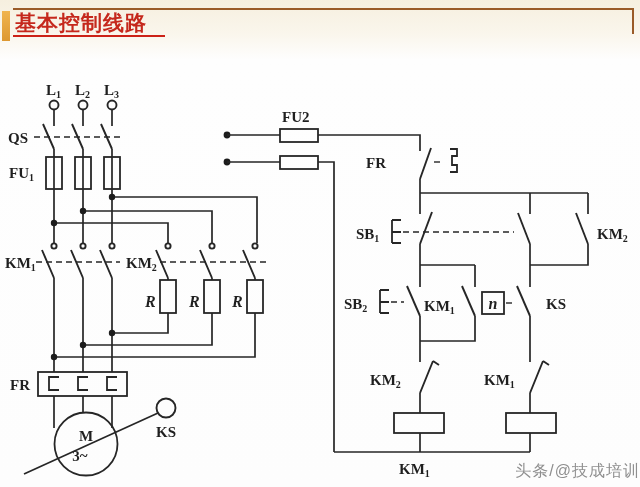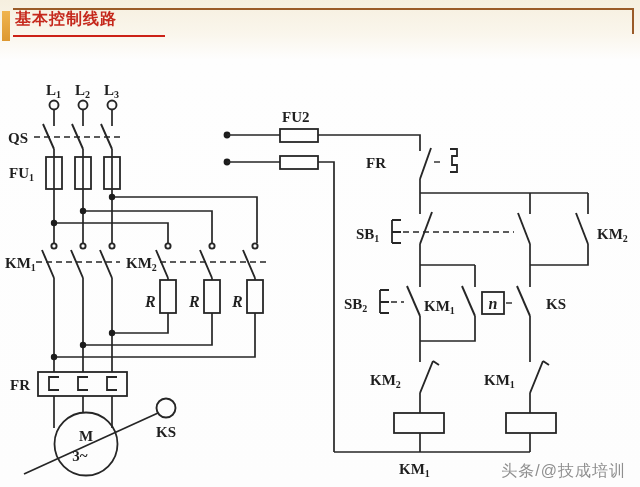--- a/index.html
+++ b/index.html
@@ -3,37 +3,37 @@
 <meta charset="utf-8">
 <style>
   html,body{margin:0;padding:0;}
   body{width:640px;height:487px;position:relative;overflow:hidden;
        background:#ffffff;font-family:"Liberation Serif","DejaVu Serif",serif;}
   .slide{position:absolute;inset:0;background:linear-gradient(180deg,#f6efdf 0px,#faf6ec 34px,#fefefe 60px,#fdfdfd 100%);}
   .top-rule{position:absolute;left:13px;top:8px;width:621px;height:2px;background:#9a5b28;}
   .top-rule-tick{position:absolute;left:632px;top:8px;width:2px;height:26px;background:#9a5b28;}
   .accent-bar{position:absolute;left:2px;top:11px;width:8px;height:30px;
               background:linear-gradient(180deg,#f0b44e,#dd9831);}
-  .page-title{position:absolute;left:15px;top:9px;font-size:16px;font-weight:bold;
+  .page-title{position:absolute;left:15px;top:9px;font-size:21px;font-weight:bold;
               color:#c5281c;letter-spacing:1px;}
   .title-underline{position:absolute;left:13px;top:35px;width:152px;height:2px;background:#cc2217;}
   .page-subtitle{position:absolute;left:57px;top:42px;font-size:23px;font-weight:bold;
                  color:#39329e;letter-spacing:2px;}
   svg{position:absolute;left:0;top:0;}
   svg text{font-family:"Liberation Serif","DejaVu Serif",serif;font-weight:bold;
            font-size:15px;fill:#1f1f1f;}
   svg text.sub, svg tspan.sub{font-size:10px;}
   svg text.italic{font-style:italic;font-size:16px;}
   .wire{stroke:#262626;stroke-width:1.7;fill:none;}
   .blade{stroke:#262626;stroke-width:1.9;fill:none;}
   .dashed{stroke:#262626;stroke-width:1.4;fill:none;stroke-dasharray:6 4;}
   .boxsym{stroke:#262626;stroke-width:1.8;fill:none;}
   .dot{fill:#1c1c1c;stroke:none;}
   .term{stroke:#262626;stroke-width:1.9;fill:#fdfdfd;}
-  .watermark{position:absolute;right:14px;bottom:5px;font-size:16px;color:#8f8f8f;
+  .watermark{position:absolute;right:0;bottom:5px;font-size:16px;color:#8f8f8f;
              font-family:"Liberation Sans","DejaVu Sans",sans-serif;letter-spacing:1px;}
 </style>
 </head>
 <body>
 
 <div class="slide">
   <div class="top-rule"></div>
   <div class="top-rule-tick"></div>
   <div class="accent-bar"></div>
   <div class="page-title">基本控制线路</div>

